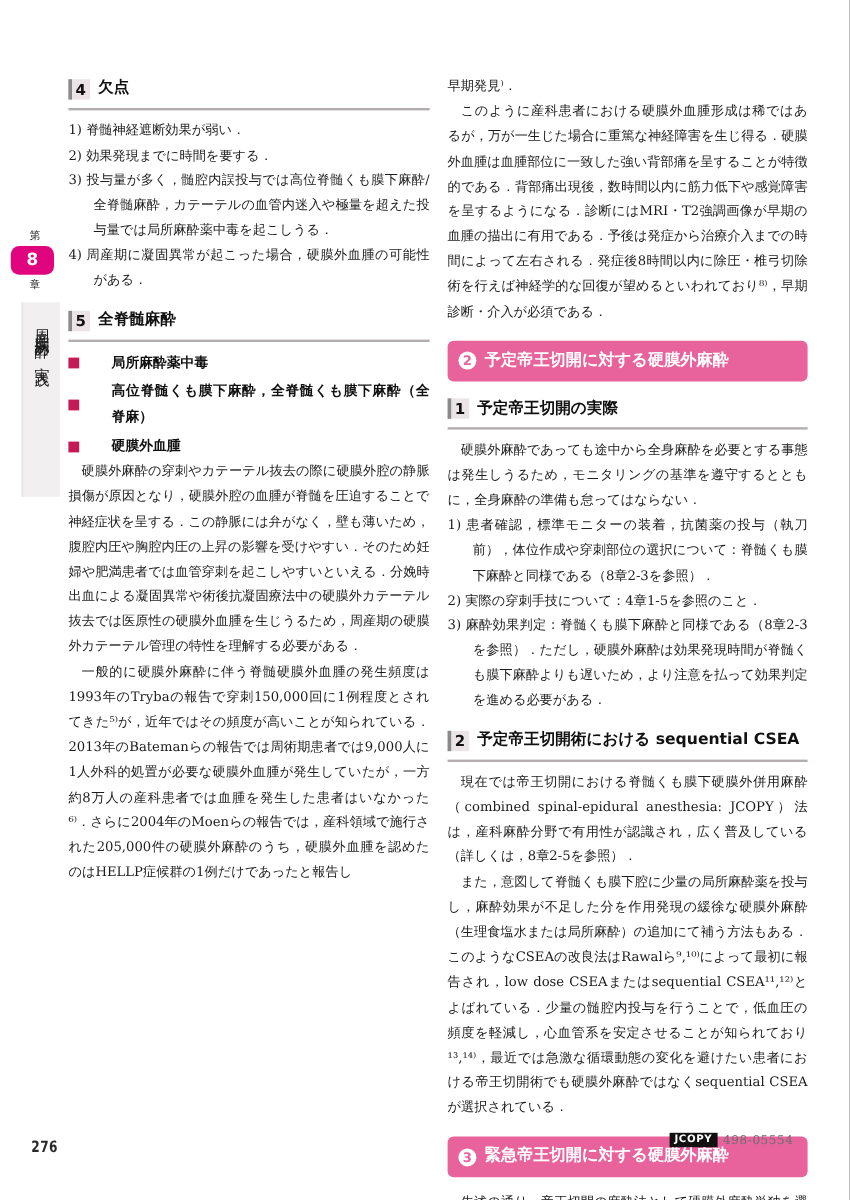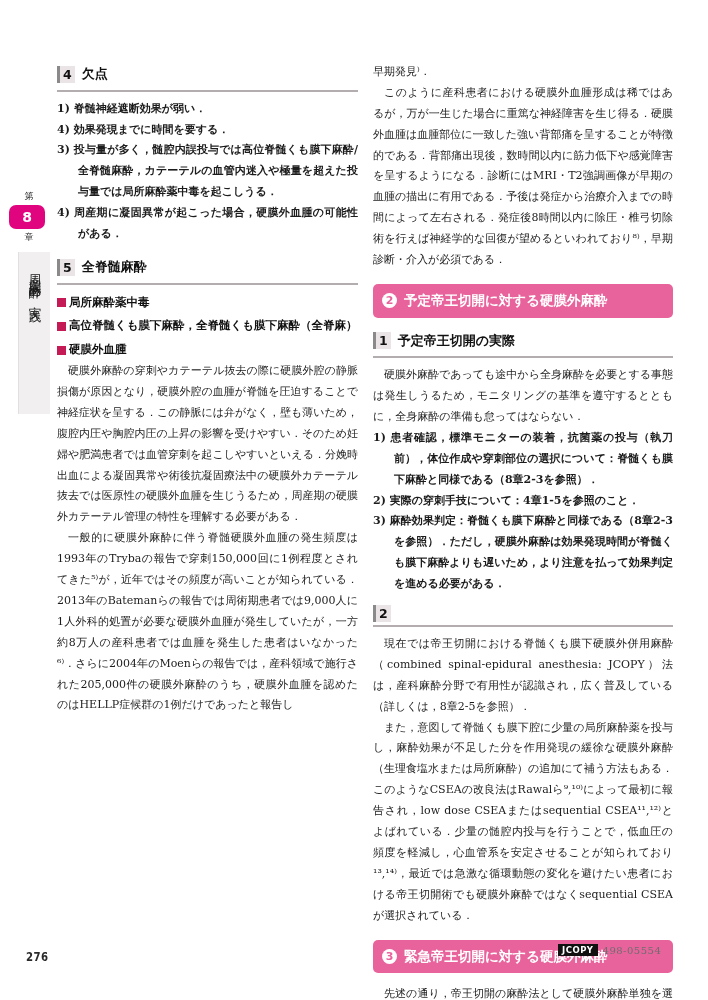--- a/index.html
+++ b/index.html
@@ -70,28 +70,28 @@
   }
   .banner-circle {
     flex: 0 0 auto; width: 15px; height: 15px; border-radius: 50%;
     background: #fff; color: #e8639c;
     font-size: 11px; line-height: 15px; text-align: center; font-weight: bold;
   }
   
   .subhead {
     font-family: "DejaVu Sans", "Liberation Sans", sans-serif;
     font-weight: bold; font-size: 11.5px; color: #111;
-    margin-top: 2px; display: flex; align-items: center;
+    margin-top: 2px; display: flex; align-items: center; gap: 24px;
   }
   .sq {
     display: inline-block; width: 9px; height: 9px;
     background: #c41a56; margin-right: 3px; flex: 0 0 auto;
   }
   
-  .num-item { padding-left: 1.9em; text-indent: -1.9em; font-weight: bold; }
+  .num-item { padding-left: 1.9em; text-indent: -1.9em; }
   
   .page-number {
     position: absolute; left: 26px; bottom: 36px;
     font-family: "DejaVu Sans", "Liberation Sans", sans-serif;
     font-weight: bold; font-size: 13px; letter-spacing: 0.5px; color: #2a2a2a;
     transform: scaleX(0.78); transform-origin: left;
   }
   .footer-right {
     position: absolute; left: 558px; bottom: 44px;
     display: flex; align-items: center; gap: 5px;
@@ -123,21 +123,21 @@
   </div>
 
   <div class="content">
 
     <div class="col col-left">
       <div class="sec-head">
         <span class="sec-num">4</span>
         <span>欠点</span>
       </div>
       <div class="num-item">1) 脊髄神経遮断効果が弱い．</div>
-      <div class="num-item">4) 効果発現までに時間を要する．</div>
+      <div class="num-item">2) 効果発現までに時間を要する．</div>
       <div class="num-item">3) 投与量が多く，髄腔内誤投与では高位脊髄くも膜下麻酔/全脊髄麻酔，カテーテルの血管内迷入や極量を超えた投与量では局所麻酔薬中毒を起こしうる．</div>
       <div class="num-item">4) 周産期に凝固異常が起こった場合，硬膜外血腫の可能性がある．</div>
 
       <div class="sec-head">
         <span class="sec-num">5</span>
         <span>全脊髄麻酔</span>
       </div>
 
       <div class="subhead">
         <span class="sq"></span>
@@ -170,20 +170,21 @@
         <span class="sec-num">1</span>
         <span>予定帝王切開の実際</span>
       </div>
       <p class="body">硬膜外麻酔であっても途中から全身麻酔を必要とする事態は発生しうるため，モニタリングの基準を遵守するとともに，全身麻酔の準備も怠ってはならない．</p>
       <div class="num-item">1) 患者確認，標準モニターの装着，抗菌薬の投与（執刀前），体位作成や穿刺部位の選択について：脊髄くも膜下麻酔と同様である（8章2-3を参照）．</div>
       <div class="num-item">2) 実際の穿刺手技について：4章1-5を参照のこと．</div>
       <div class="num-item">3) 麻酔効果判定：脊髄くも膜下麻酔と同様である（8章2-3を参照）．ただし，硬膜外麻酔は効果発現時間が脊髄くも膜下麻酔よりも遅いため，より注意を払って効果判定を進める必要がある．</div>
 
       <div class="sec-head">
         <span class="sec-num">2</span>
+        <span>予定帝王切開術における sequential CSEA</span>
       </div>
       <p class="body">現在では帝王切開における脊髄くも膜下硬膜外併用麻酔（combined spinal-epidural anesthesia: JCOPY）法は，産科麻酔分野で有用性が認識され，広く普及している（詳しくは，8章2-5を参照）．</p>
       <p class="body">また，意図して脊髄くも膜下腔に少量の局所麻酔薬を投与し，麻酔効果が不足した分を作用発現の緩徐な硬膜外麻酔（生理食塩水または局所麻酔）の追加にて補う方法もある．このようなCSEAの改良法はRawalら⁹,¹⁰⁾によって最初に報告され，low dose CSEAまたはsequential CSEA¹¹,¹²⁾とよばれている．少量の髄腔内投与を行うことで，低血圧の頻度を軽減し，心血管系を安定させることが知られており¹³,¹⁴⁾，最近では急激な循環動態の変化を避けたい患者における帝王切開術でも硬膜外麻酔ではなくsequential CSEAが選択されている．</p>
 
       <div class="banner">
         <span class="banner-circle">3</span>
         <span>緊急帝王切開に対する硬膜外麻酔</span>
       </div>
       <p class="body">先述の通り，帝王切開の麻酔法として硬膜外麻酔単独を選択する場合はほぼ緊急帝王切開といってよい．硬膜外麻酔による無痛分娩中の妊婦で緊急帝王切開が必要となった場合には，すでに留置されているカテーテルを用いた硬膜外麻酔が第一選択となる．近年本邦でも無痛分娩の実施率は着実に増加しており，2016年の調査では8.6%であっ</p>
     </div>

